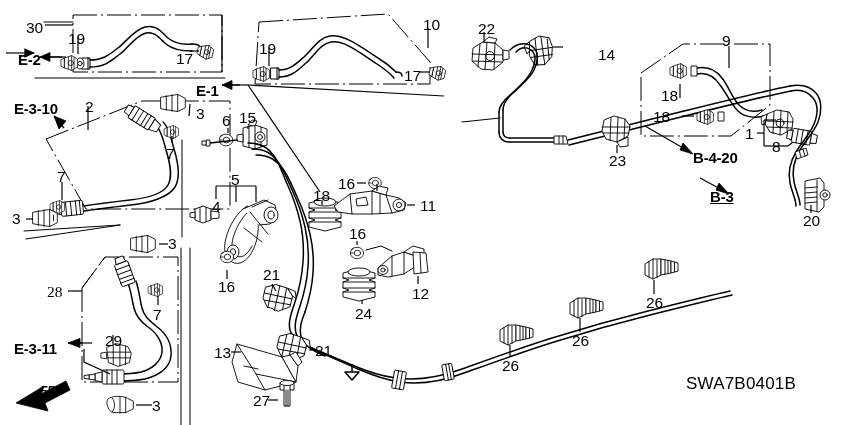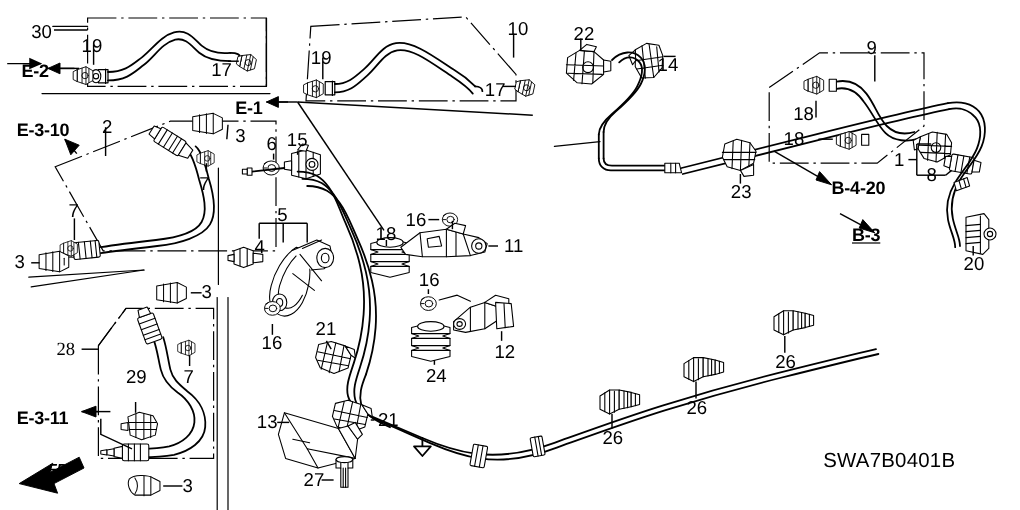--- a/index.html
+++ b/index.html
@@ -492,37 +492,37 @@
 
   <div class="lbl code" style="left:686px; top:375px;">SWA7B0401B</div>
 
   <div class="lbl num" style="left:26px;  top:20px;">30</div>
   <div class="lbl num" style="left:68px;  top:31px;">19</div>
   <div class="lbl num" style="left:176px; top:51px;">17</div>
   <div class="lbl num" style="left:259px; top:41px;">19</div>
   <div class="lbl num" style="left:423px; top:17px;">10</div>
   <div class="lbl num" style="left:404px; top:68px;">17</div>
   <div class="lbl num" style="left:478px; top:21px;">22</div>
-  <div class="lbl num" style="left:548px; top:47px;">14</div>
+  <div class="lbl num" style="left:598px; top:47px;">14</div>
   <div class="lbl num" style="left:722px; top:33px;">9</div>
   <div class="lbl num" style="left:661px; top:88px;">18</div>
   <div class="lbl num" style="left:653px; top:109px;">18</div>
   <div class="lbl num" style="left:745px; top:126px;">1</div>
   <div class="lbl num" style="left:772px; top:139px;">8</div>
   <div class="lbl num" style="left:85px;  top:99px;">2</div>
   <div class="lbl num" style="left:196px; top:106px;">3</div>
   <div class="lbl num" style="left:222px; top:113px;">6</div>
   <div class="lbl num" style="left:239px; top:110px;">15</div>
   <div class="lbl num" style="left:166px; top:146px;">7</div>
   <div class="lbl num" style="left:57px;  top:169px;">7</div>
   <div class="lbl num" style="left:12px;  top:211px;">3</div>
   <div class="lbl num" style="left:168px; top:236px;">3</div>
   <div class="lbl num" style="left:47px;  top:284px;font-family:Liberation Serif, serif;">28</div>
   <div class="lbl num" style="left:153px; top:307px;">7</div>
-  <div class="lbl num" style="left:105px; top:307px;">29</div>
+  <div class="lbl num" style="left:105px; top:333px;">29</div>
   <div class="lbl num" style="left:152px; top:398px;">3</div>
   <div class="lbl num" style="left:231px; top:172px;">5</div>
   <div class="lbl num" style="left:212px; top:199px;">4</div>
   <div class="lbl num" style="left:218px; top:279px;">16</div>
   <div class="lbl num" style="left:313px; top:188px;">18</div>
   <div class="lbl num" style="left:338px; top:176px;">16</div>
   <div class="lbl num" style="left:420px; top:198px;">11</div>
   <div class="lbl num" style="left:349px; top:226px;">16</div>
   <div class="lbl num" style="left:412px; top:286px;">12</div>
   <div class="lbl num" style="left:355px; top:306px;">24</div>

